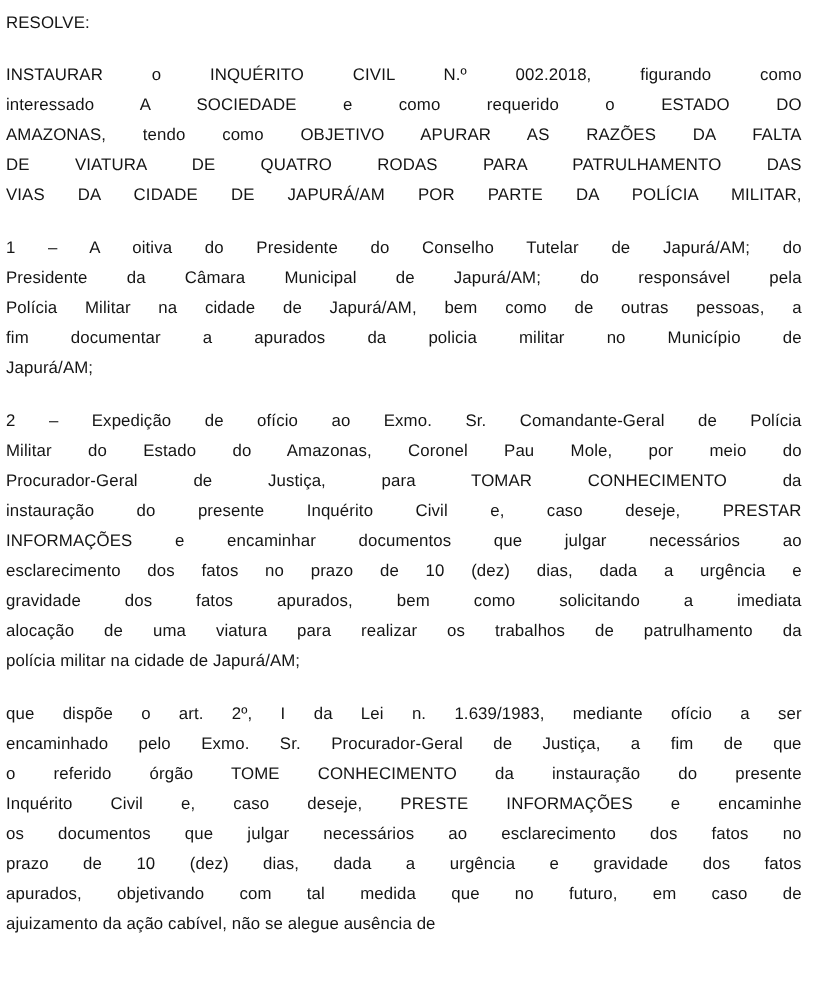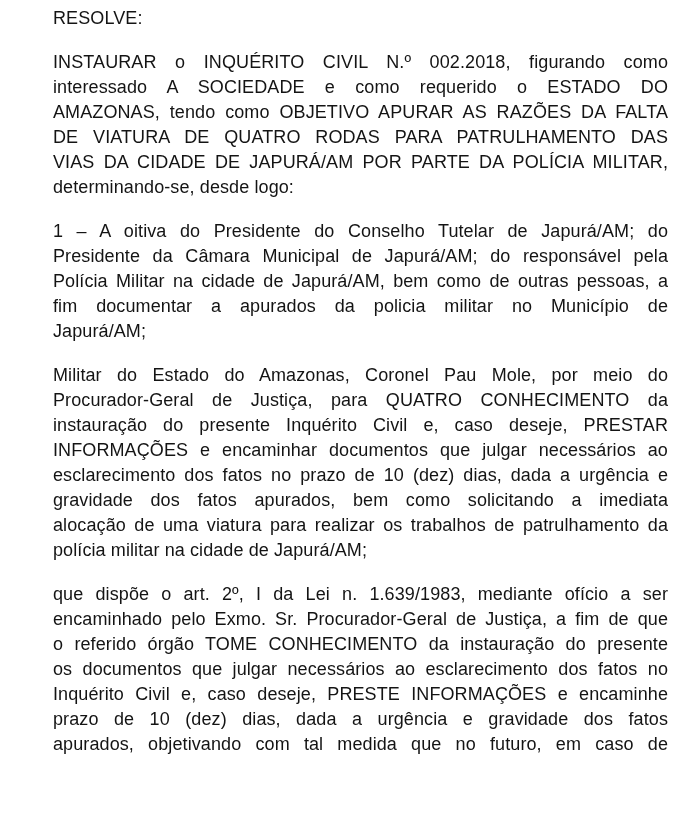--- a/index.html
+++ b/index.html
@@ -18,28 +18,27 @@
     box-sizing: border-box;
     width: 680px;
     height: 838px;
     padding: 6px 12px 0 5px;
     background: #ffffff;
   }
   .paragraph {
     margin: 0 0 19px 0;
   }
   .line {
-    font-size: 18px;
+    font-size: 14px;
     line-height: 25px;
     white-space: normal;
     text-align: justify;
     text-align-last: justify;
     -moz-text-align-last: justify;
     letter-spacing: 0.1px;
-    margin-left: 48px;
   }
   .line.last {
     text-align: left;
     text-align-last: left;
     -moz-text-align-last: left;
   }
 </style>
 </head>
 <body>
 
@@ -47,42 +46,43 @@
   <div id="paragraphs-container">
       <div class="paragraph">
         <div class="line last">RESOLVE:</div>
       </div>
       <div class="paragraph">
         <div class="line">INSTAURAR o INQUÉRITO CIVIL N.º 002.2018, figurando como</div>
         <div class="line">interessado A SOCIEDADE e como requerido o ESTADO DO</div>
         <div class="line">AMAZONAS, tendo como OBJETIVO APURAR AS RAZÕES DA FALTA</div>
         <div class="line">DE VIATURA DE QUATRO RODAS PARA PATRULHAMENTO DAS</div>
         <div class="line">VIAS DA CIDADE DE JAPURÁ/AM POR PARTE DA POLÍCIA MILITAR,</div>
-        <div class="line last">determinando-se, desde logo:</div>
       </div>
       <div class="paragraph">
         <div class="line">1 – A oitiva do Presidente do Conselho Tutelar de Japurá/AM; do</div>
         <div class="line">Presidente da Câmara Municipal de Japurá/AM; do responsável pela</div>
         <div class="line">Polícia Militar na cidade de Japurá/AM, bem como de outras pessoas, a</div>
         <div class="line">fim documentar a apurados da policia militar no Município de</div>
         <div class="line last">Japurá/AM;</div>
       </div>
       <div class="paragraph">
+        <div class="line">2 – Expedição de ofício ao Exmo. Sr. Comandante-Geral de Polícia</div>
         <div class="line">Militar do Estado do Amazonas, Coronel Pau Mole, por meio do</div>
-        <div class="line">Procurador-Geral de Justiça, para QUATRO CONHECIMENTO da</div>
+        <div class="line">Procurador-Geral de Justiça, para TOMAR CONHECIMENTO da</div>
         <div class="line">instauração do presente Inquérito Civil e, caso deseje, PRESTAR</div>
         <div class="line">INFORMAÇÕES e encaminhar documentos que julgar necessários ao</div>
         <div class="line">esclarecimento dos fatos no prazo de 10 (dez) dias, dada a urgência e</div>
         <div class="line">gravidade dos fatos apurados, bem como solicitando a imediata</div>
         <div class="line">alocação de uma viatura para realizar os trabalhos de patrulhamento da</div>
         <div class="line last">polícia militar na cidade de Japurá/AM;</div>
       </div>
       <div class="paragraph">
         <div class="line">que dispõe o art. 2º, I da Lei n. 1.639/1983, mediante ofício a ser</div>
         <div class="line">encaminhado pelo Exmo. Sr. Procurador-Geral de Justiça, a fim de que</div>
         <div class="line">o referido órgão TOME CONHECIMENTO da instauração do presente</div>
+        <div class="line">Inquérito Civil e, caso deseje, PRESTE INFORMAÇÕES e encaminhe</div>
         <div class="line">os documentos que julgar necessários ao esclarecimento dos fatos no</div>
-        <div class="line">Inquérito Civil e, caso deseje, PRESTE INFORMAÇÕES e encaminhe</div>
         <div class="line">prazo de 10 (dez) dias, dada a urgência e gravidade dos fatos</div>
         <div class="line">apurados, objetivando com tal medida que no futuro, em caso de</div>
+        <div class="line last">ajuizamento da ação cabível, não se alegue ausência de</div>
       </div>
     </div>
 </main>
 
 </body></html>

